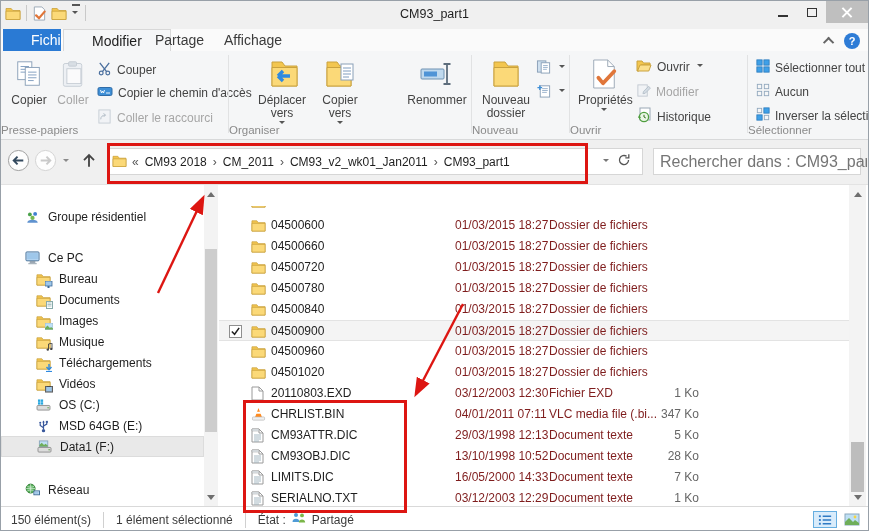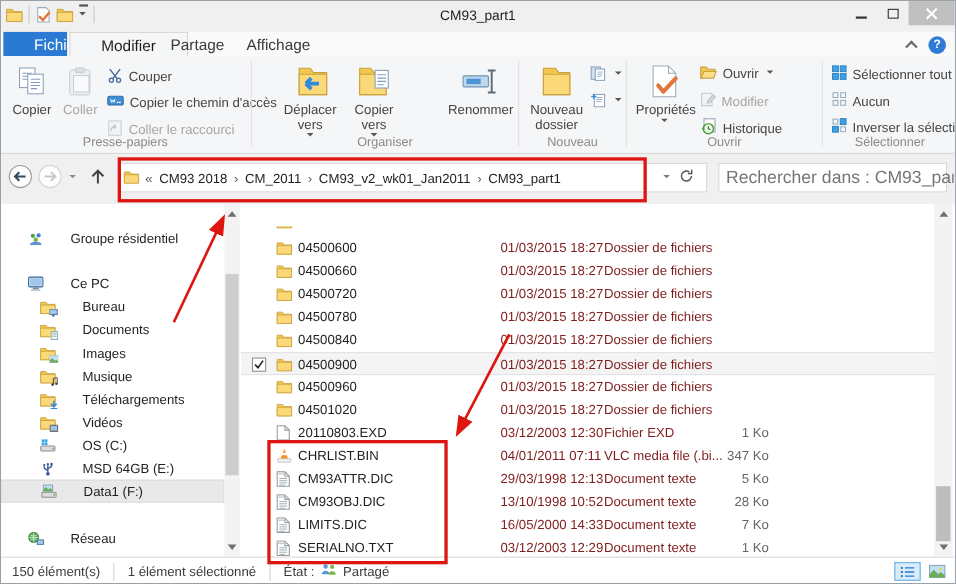--- a/index.html
+++ b/index.html
@@ -29,21 +29,21 @@
   .tab-home { left:62px; background:#f5f6f7; border:1px solid #d8d8d8; border-bottom:none; color:#1e1e1e; }
   .tab-share { left:126px; } .tab-view { left:195px; }
   .ribbon-mini { position:absolute; right:8px; top:32px; display:flex; align-items:center; gap:10px; }
   .chev-up { width:8px; height:8px; border-left:2px solid #666; border-top:2px solid #666; transform:rotate(45deg) translateY(2px); }
   .help-q { width:16px; height:16px; border-radius:50%; background:#2e7cd6; color:#fff; font-size:11px; font-weight:bold; text-align:center; line-height:16px; }
 
   
   .ribbon { position:absolute; left:0; top:50px; width:100%; height:89px; background:#f5f6f7; border-bottom:1px solid #d8d9da; }
   .rsep { position:absolute; top:4px; width:1px; height:78px; background:#e1e2e3; }
   .rgroup { position:absolute; top:0; height:88px; }
-  .rg-label { position:absolute; bottom:3px; left:0; right:0; text-align:center; font-size:11.5px; color:#8a8a8a; }
+  .rg-label { position:absolute; bottom:3px; left:0; right:0; font-size:11.5px; color:#8a8a8a; }
   .bigbtn { position:absolute; top:5px; text-align:center; color:#444; }
   .bigbtn .bicon { height:36px; display:flex; align-items:center; justify-content:center; }
   .bigbtn .blabel { font-size:12px; line-height:13px; margin-top:2px; }
   .smallbtn { position:absolute; display:flex; align-items:center; gap:5px; font-size:12px; color:#444; white-space:nowrap; }
   .disabled { color:#a6a6a6; }
   .tri { display:inline-block; width:0; height:0; border:3.5px solid transparent; border-top-color:#555; margin-left:2px; vertical-align:2px; }
   .tri.center { display:block; margin:1px auto 0; }
 
   
   .navrow { position:absolute; left:0; top:139px; width:100%; height:44px; background:#f0f0f0; }
@@ -51,21 +51,21 @@
   .addr { position:absolute; left:106px; top:8px; width:536px; height:27px; background:#fff; border:1px solid #d6d6d6; display:flex; align-items:center; padding:0 4px; }
   .crumb { padding:0 5px; white-space:nowrap; }
   .crumb-sep { color:#555; font-size:12px; padding:0 1px; }
   .addr-tail { position:absolute; left:600px; top:8px; display:flex; align-items:center; gap:8px; height:27px; }
   .searchbox { position:absolute; left:652px; top:8px; width:208px; height:27px; background:#fff; border:1px solid #d6d6d6; display:flex; align-items:center; padding:0 6px; }
   .searchbox input { flex:1; border:none; outline:none; font-family:inherit; font-size:16px; color:#777; background:transparent; }
 
   
   .main { position:absolute; left:0; top:183px; width:100%; height:322px; background:#fff; border-top:1px solid #e3e3e3; }
   .sidebar { position:absolute; left:0; top:0; width:203px; height:100%; overflow:hidden; }
-  .sideitem { height:21px; display:flex; align-items:center; gap:24px; padding-left:24px; }
+  .sideitem { height:21px; display:flex; align-items:center; gap:8px; padding-left:24px; }
   .sideitem.lvl1 { padding-left:35px; }
   .sideitem.sel { background:#e9e9e9; border:1px solid #dcdcdc; }
   .sideitem .slabel { white-space:nowrap; }
   .sidescroll { position:absolute; left:203px; top:0; width:14px; height:100%; background:#f3f3f3; }
   .scroll-arrow { position:absolute; left:0; width:14px; height:14px; display:flex; align-items:center; justify-content:center; }
   .tri-up { width:0;height:0;border:4px solid transparent;border-bottom:5px solid #6e6e6e; margin-top:-4px;}
   .tri-down { width:0;height:0;border:4px solid transparent;border-top:5px solid #6e6e6e; margin-bottom:-4px;}
   .sthumb { position:absolute; left:1px; width:12px; background:#cdcdcd; }
 
   .content { position:absolute; left:218px; top:0; width:651px; height:100%; }

